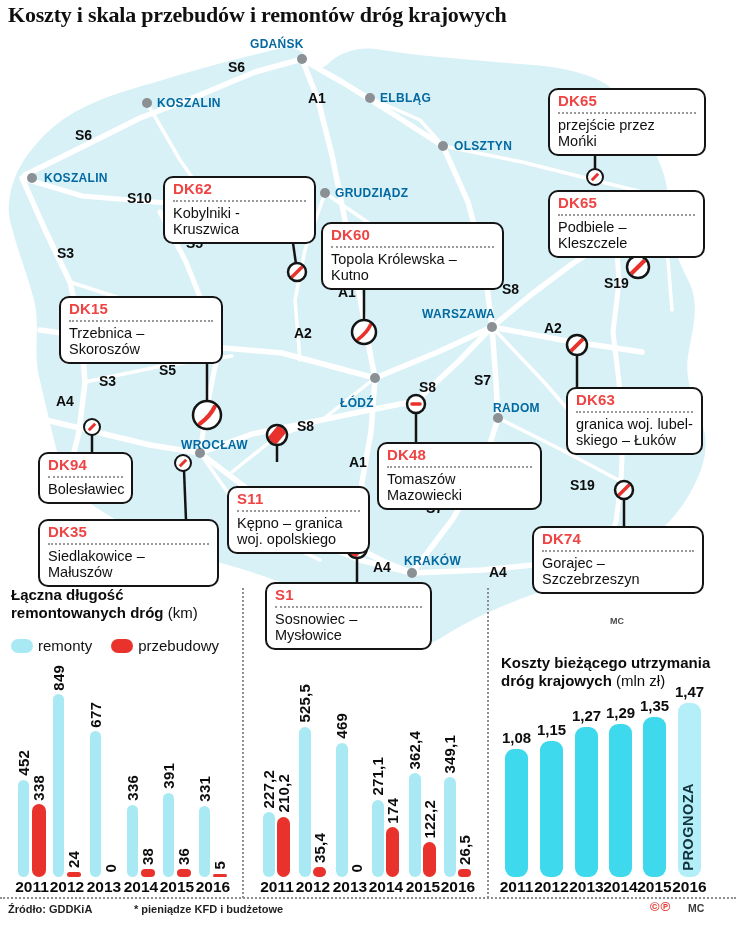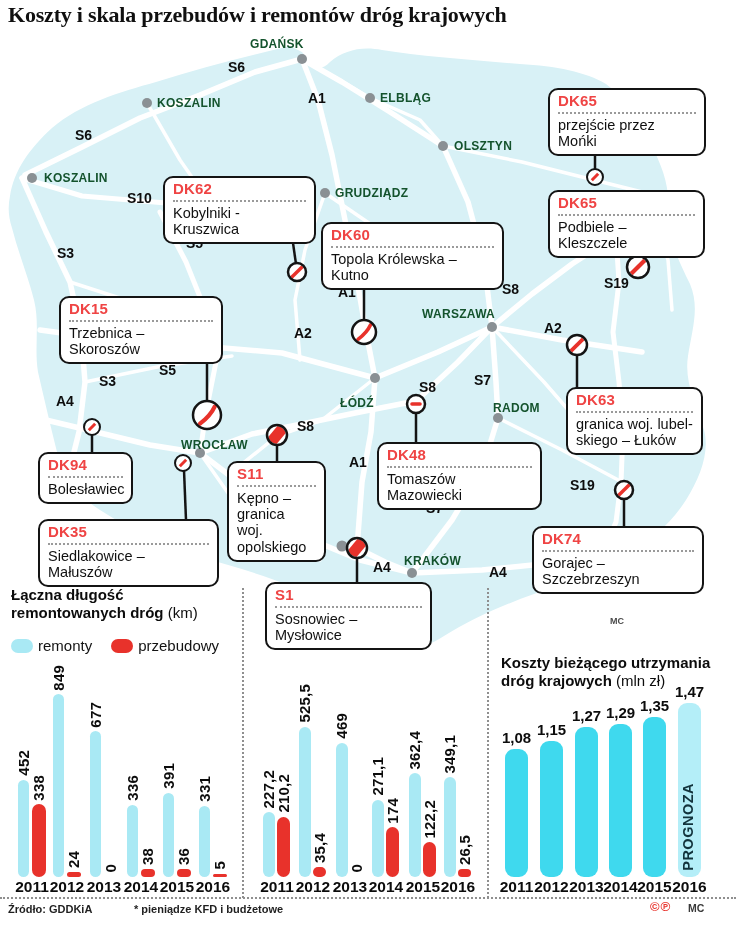--- a/index.html
+++ b/index.html
@@ -1,21 +1,21 @@
 <!DOCTYPE html>
 <html><head>
 <meta charset="utf-8">
 <style>
   html,body{margin:0;padding:0;background:#fff;}
   #app{position:relative;width:736px;height:949px;background:#fff;overflow:hidden;
        font-family:"Liberation Sans",sans-serif;color:#111;}
   .h-title{position:absolute;left:8px;top:2px;margin:0;font-family:"Liberation Serif",serif;
            font-size:22px;font-weight:bold;color:#101010;letter-spacing:-0.2px;}
   #map-svg{position:absolute;left:0;top:0;}
-  .city-label{position:absolute;font-size:12px;font-weight:bold;color:#14532d;letter-spacing:.3px;white-space:nowrap;}
+  .city-label{position:absolute;font-size:12px;font-weight:bold;color:#0369a1;letter-spacing:.3px;white-space:nowrap;}
   .road-label{position:absolute;font-size:14px;font-weight:bold;color:#0d0d0d;white-space:nowrap;}
   .callout{position:absolute;background:#fff;border:2.5px solid #141414;border-radius:10px;
            padding:3px 8px 5px;box-sizing:border-box;line-height:1.12;}
   .callout-code{color:#ef4444;font-size:15px;font-weight:bold;letter-spacing:.2px;display:block;}
   .callout-sep{border-top:2px dotted #9a9a9a;margin:2px 0 3px;}
   .callout-name{font-size:14.5px;color:#101010;white-space:pre-line;display:block;}
   .chart-title{position:absolute;font-size:15px;font-weight:bold;color:#0c0c0c;white-space:nowrap;}
   .unit{font-weight:normal;}
   .legend{position:absolute;left:11px;top:637px;display:flex;align-items:center;font-size:15px;color:#131313;}
   .pill{width:22px;height:14px;border-radius:7px;display:inline-block;}
@@ -238,21 +238,21 @@
       <div class="callout" style="left: 38px; top: 452px; width: 95px;">
         <span class="callout-code">DK94</span>
         <div class="callout-sep"></div>
         <span class="callout-name">Bolesławiec</span>
       </div>
       <div class="callout" style="left: 38px; top: 519px; width: 181px;">
         <span class="callout-code">DK35</span>
         <div class="callout-sep"></div>
         <span class="callout-name">Siedlakowice – Małuszów</span>
       </div>
-      <div class="callout" style="left: 227px; top: 461px; width: 99px;">
+      <div class="callout" style="left: 227px; top: 486px; width: 143px;">
         <span class="callout-code">S11</span>
         <div class="callout-sep"></div>
         <span class="callout-name">Kępno – granica
 woj. opolskiego</span>
       </div>
       <div class="callout" style="left: 377px; top: 442px; width: 165px;">
         <span class="callout-code">DK48</span>
         <div class="callout-sep"></div>
         <span class="callout-name">Tomaszów Mazowiecki</span>
       </div>

